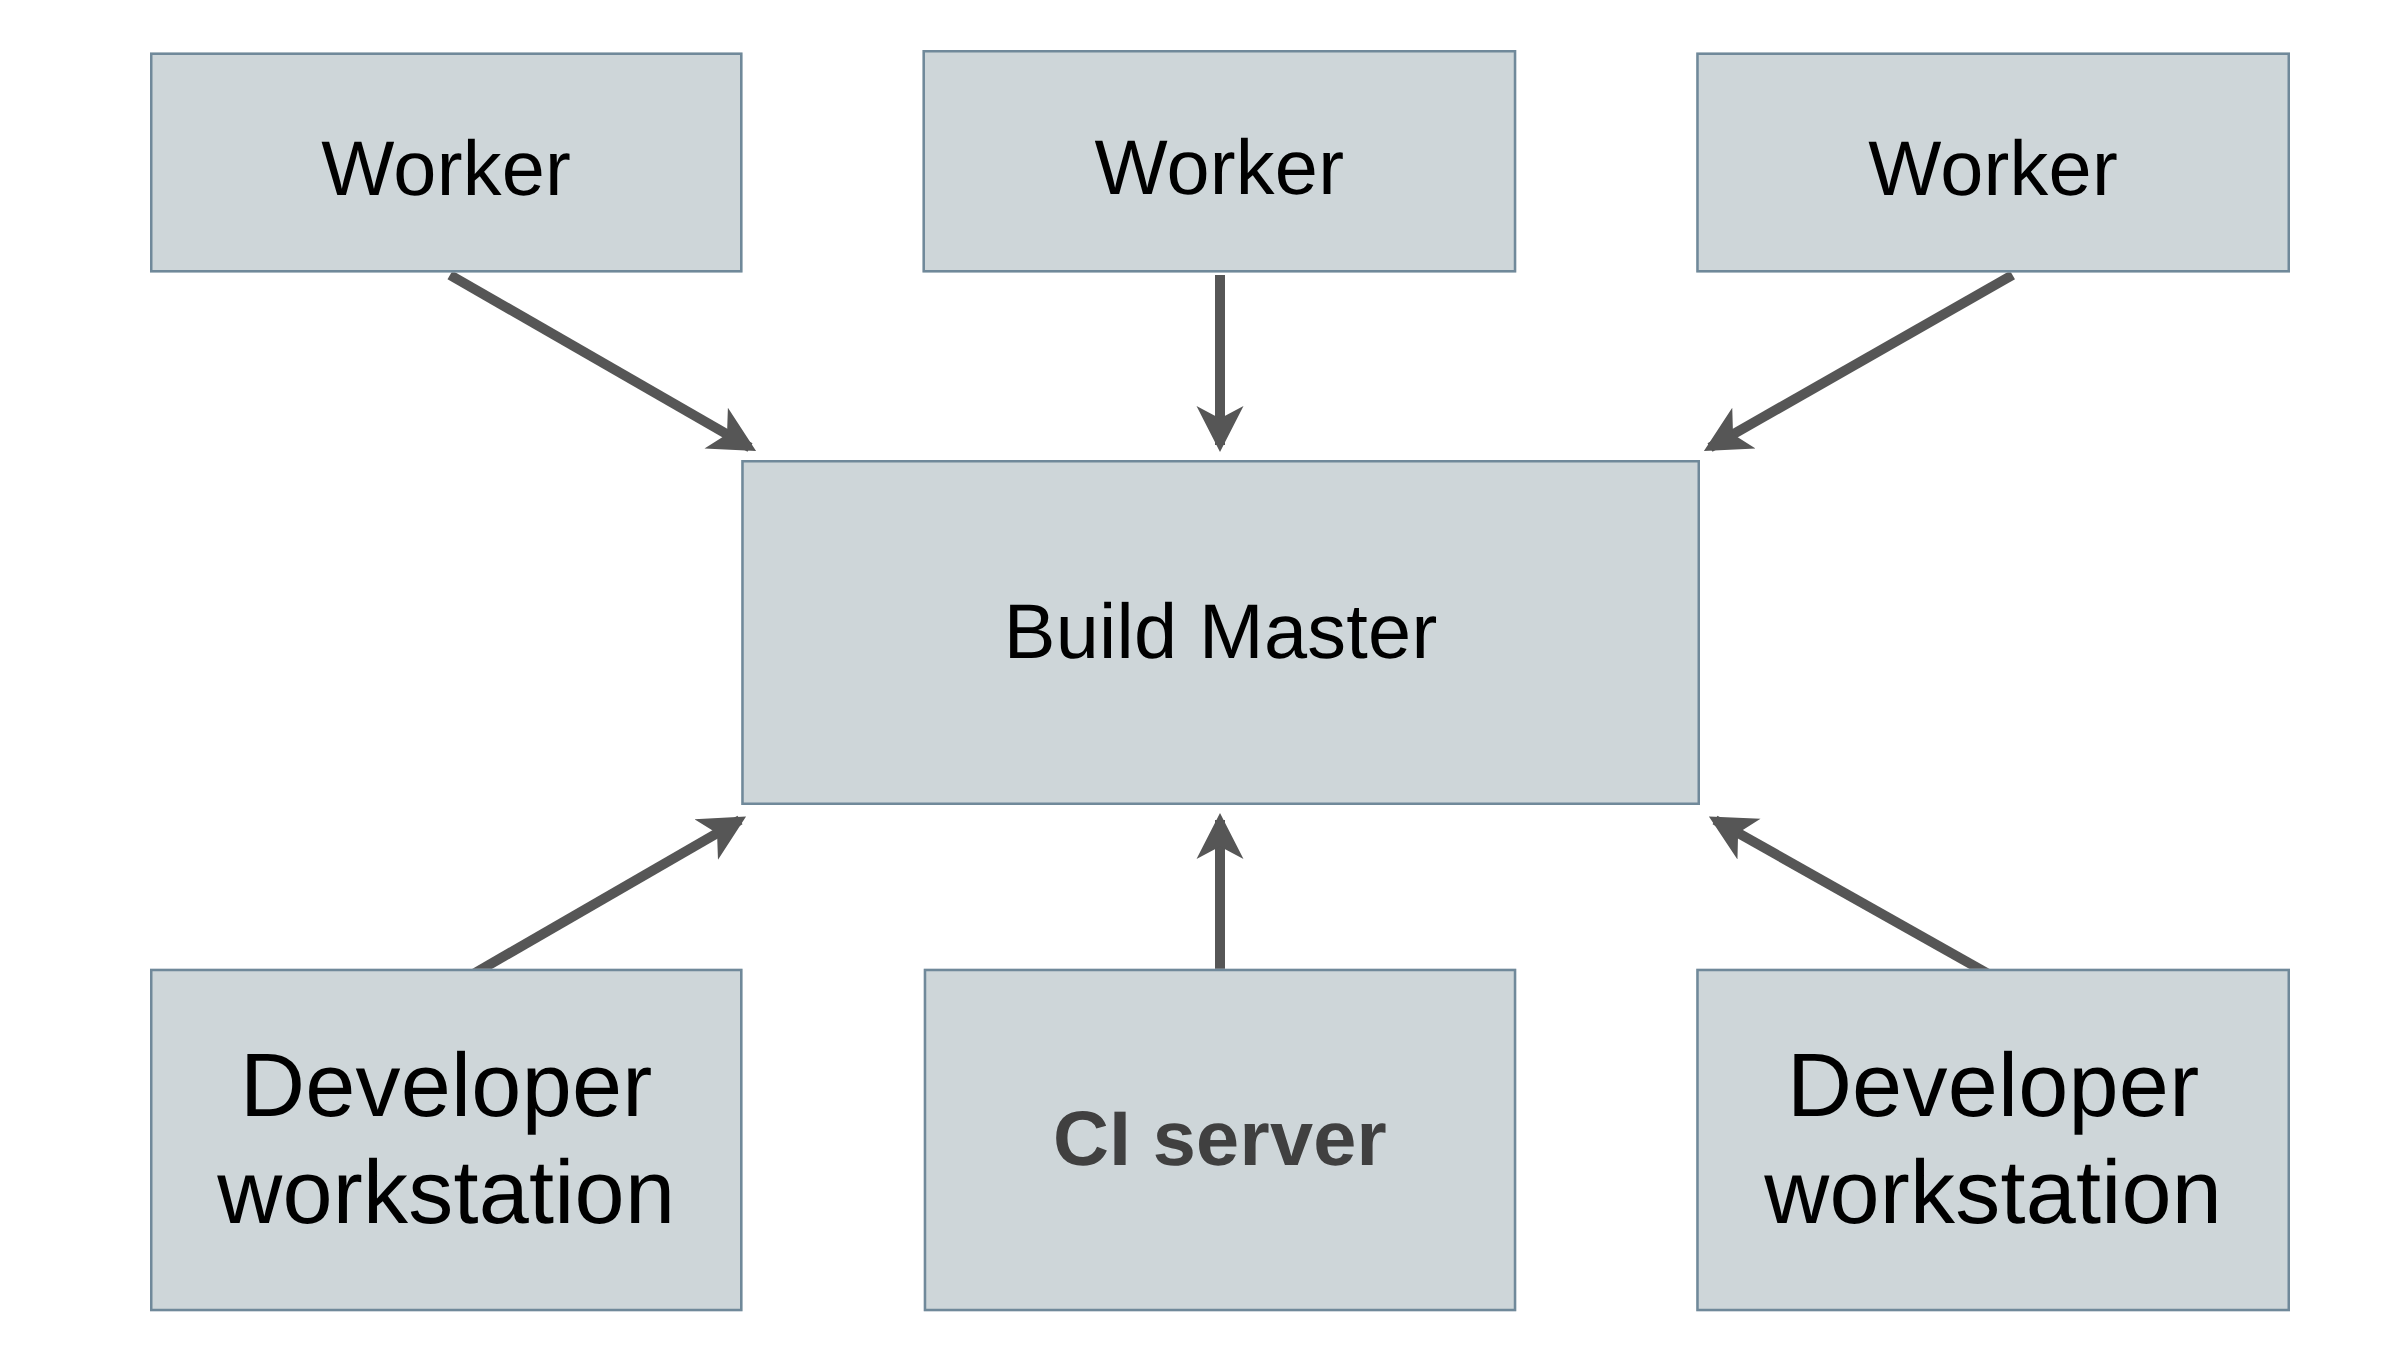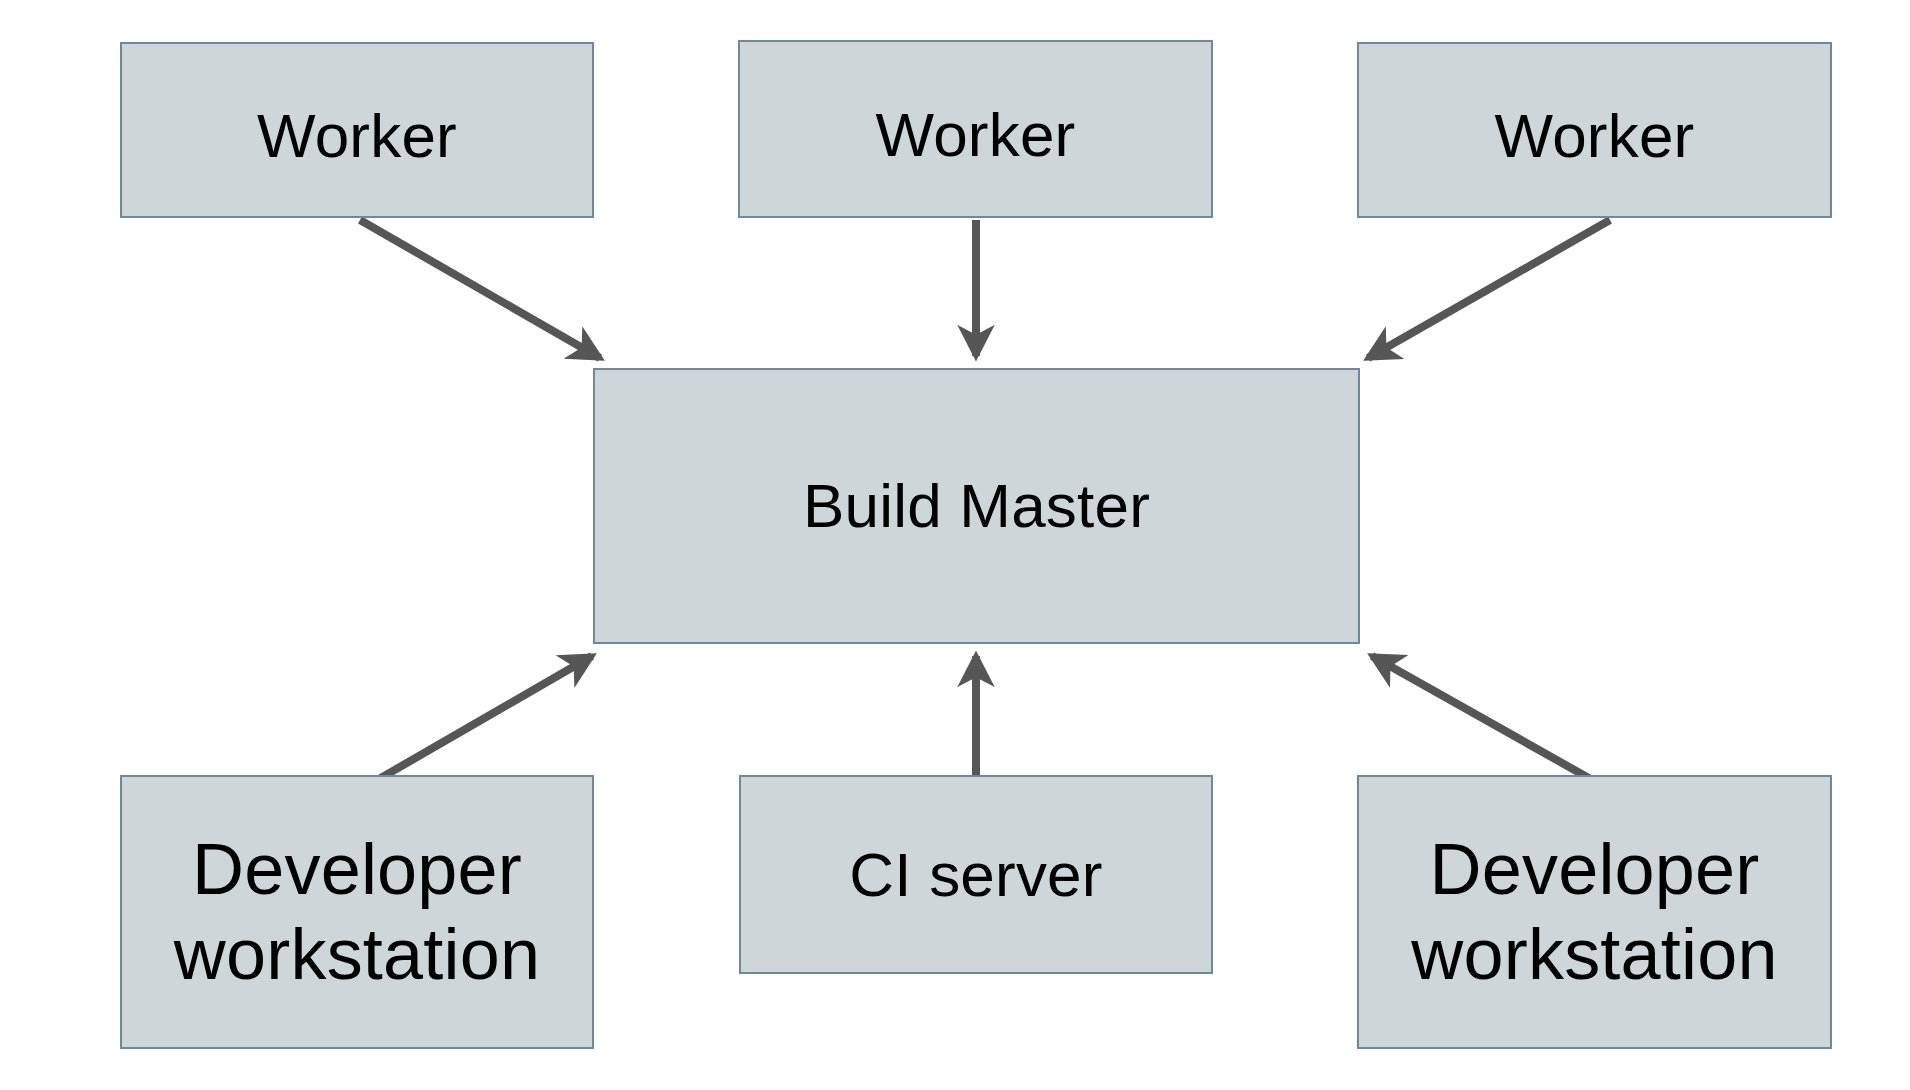--- a/index.html
+++ b/index.html
@@ -102,21 +102,21 @@
 
   <div class="node node-master" style="left: 593px; top: 368px; width: 767px; height: 276px; background: rgb(206, 214, 217); border: 2px solid rgb(112, 137, 154); color: rgb(0, 0, 0); align-items: center;">
     <span class="node-label">Build Master</span>
   </div>
 
   <div class="node node-dev" style="left: 120px; top: 775px; width: 474px; height: 274px; background: rgb(206, 214, 217); border: 2px solid rgb(112, 137, 154); color: rgb(0, 0, 0);">
     <span class="node-label">Developer
 workstation</span>
   </div>
 
-  <div class="node node-ci" style="left: 739px; top: 775px; width: 474px; height: 199px; background: rgb(206, 214, 217); border: 2px solid rgb(112, 137, 154); color: #000000;">
+  <div class="node node-ci" style="left: 739px; top: 775px; width: 474px; height: 274px; background: rgb(206, 214, 217); border: 2px solid rgb(112, 137, 154); color: #404040; font-weight: bold;">
     <span class="node-label">CI server</span>
   </div>
 
   <div class="node node-dev" style="left: 1357px; top: 775px; width: 475px; height: 274px; background: rgb(206, 214, 217); border: 2px solid rgb(112, 137, 154); color: rgb(0, 0, 0);">
     <span class="node-label">Developer
 workstation</span>
   </div>
 
 </div>
 

